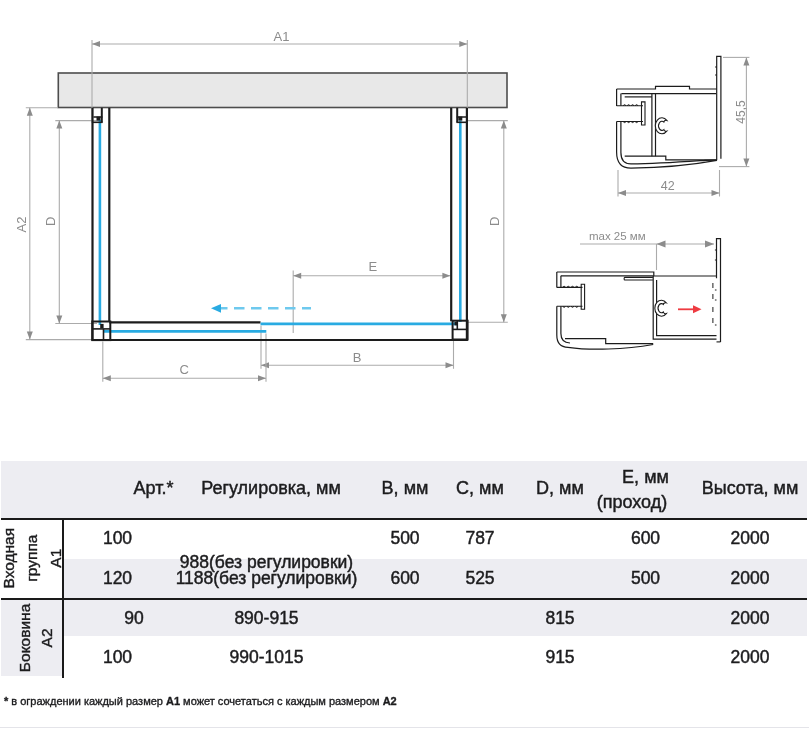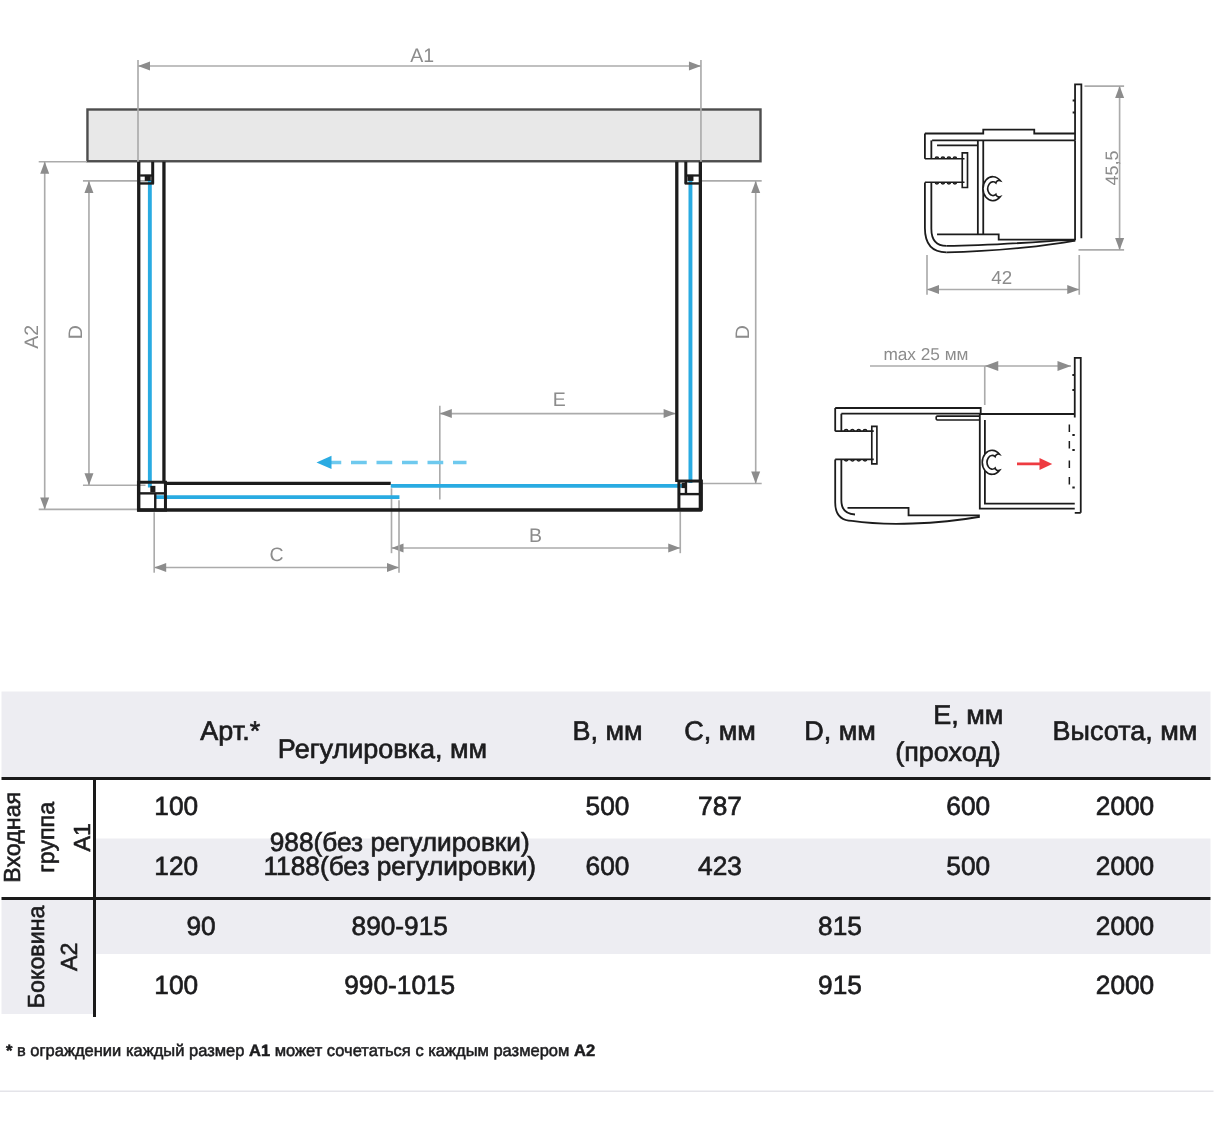--- a/index.html
+++ b/index.html
@@ -239,21 +239,21 @@
 <div class="abs" style="left:1px;top:599.5px;width:60.6px;height:76.3px;background:#ededf2;"></div>
 
 <div class="abs" style="left:1px;top:517.5px;width:806px;height:2.2px;background:#1a1a1a;"></div>
 
 <div class="abs" style="left:1px;top:597.6px;width:806px;height:2.2px;background:#1a1a1a;"></div>
 
 <div class="abs" style="left:61.6px;top:518px;width:2px;height:160.3px;background:#1a1a1a;"></div>
 
 <div class="abs ctr hdrtxt" style="left:117.5px;top:488px;margin-left:36px;">Арт.*</div>
 
-<div class="abs ctr hdrtxt" style="left:255px;top:488px;margin-top:12px;">Регулировка, мм</div>
+<div class="abs ctr hdrtxt" style="left:271px;top:488px;">Регулировка, мм</div>
 
 <div class="abs ctr hdrtxt" style="left:405px;top:488px;">B, мм</div>
 
 <div class="abs ctr hdrtxt" style="left:480px;top:488px;">C, мм</div>
 
 <div class="abs ctr hdrtxt" style="left:560px;top:488px;text-align:right;">D, мм</div>
 
 <div class="abs ctr hdrtxt" style="left:645.5px;top:477px;">E, мм</div>
 
 <div class="abs ctr hdrtxt" style="left:632px;top:501.5px;">(проход)</div>
@@ -271,21 +271,21 @@
 <div class="abs ctr tbltxt" style="left:117.5px;top:538px;">100</div>
 <div class="abs ctr tbltxt" style="left:266.5px;top:538px;margin-top:24px;">988(без регулировки)</div>
 <div class="abs ctr tbltxt" style="left:405px;top:538px;">500</div>
 <div class="abs ctr tbltxt" style="left:480px;top:538px;">787</div>
 <div class="abs ctr tbltxt" style="left:645.5px;top:538px;">600</div>
 <div class="abs ctr tbltxt" style="left:750px;top:538px;">2000</div>
 
 <div class="abs ctr tbltxt" style="left:117.5px;top:578px;text-align:center;">120</div>
 <div class="abs ctr tbltxt" style="left:266.5px;top:578px;">1188(без регулировки)</div>
 <div class="abs ctr tbltxt" style="left:405px;top:578px;">600</div>
-<div class="abs ctr tbltxt" style="left:480px;top:578px;">423</div>
+<div class="abs ctr tbltxt" style="left:480px;top:578px;">525</div>
 <div class="abs ctr tbltxt" style="left:645.5px;top:578px;">500</div>
 <div class="abs ctr tbltxt" style="left:750px;top:578px;">2000</div>
 
 <div class="abs ctr tbltxt" style="left:134px;top:617.5px;">90</div>
 <div class="abs ctr tbltxt" style="left:266.5px;top:617.5px;">890-915</div>
 <div class="abs ctr tbltxt" style="left:560px;top:617.5px;">815</div>
 <div class="abs ctr tbltxt" style="left:750px;top:617.5px;">2000</div>
 
 <div class="abs ctr tbltxt" style="left:117.5px;top:656.5px;">100</div>
 <div class="abs ctr tbltxt" style="left:266.5px;top:656.5px;">990-1015</div>

